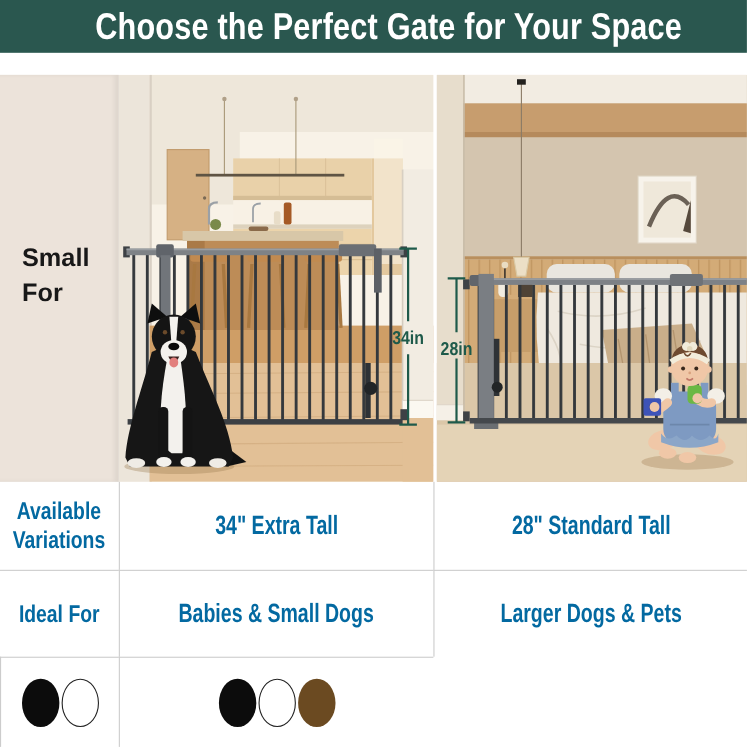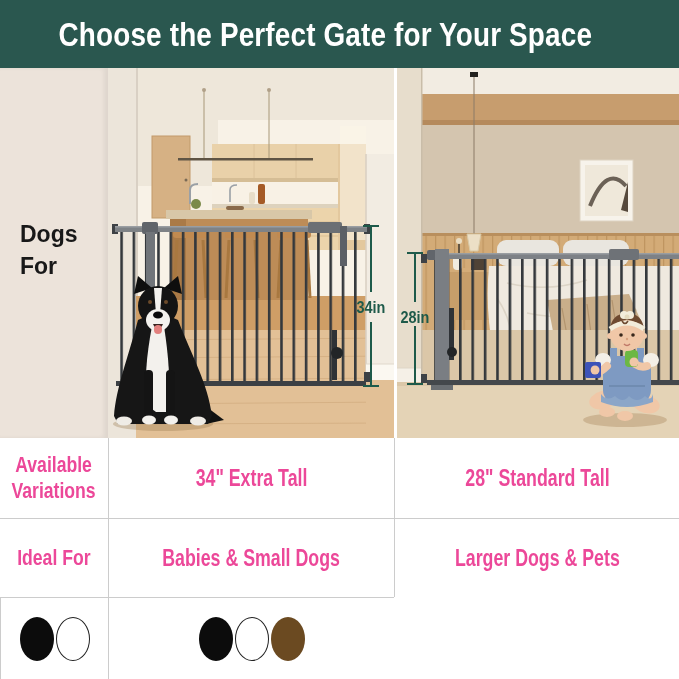--- a/index.html
+++ b/index.html
@@ -1,60 +1,60 @@
 <!DOCTYPE html>
 <html style="--header-bg: #2a574f; --header-text: #ffffff; --sidebar-bg: #ece3da; --measure-green: #1e5a4a; --grid-line: #cccccc;"><head>
 <meta charset="utf-8">
 <style>
   html,body{margin:0;padding:0;background:#fff;}
   .canvas{position:relative;width:679px;height:679px;background:#fff;overflow:hidden;
           font-family:"Liberation Sans",sans-serif;}
   
-  .header{position:absolute;top:0;left:0;width:679px;height:68px;background:var(--header-bg);
-          display:flex;align-items:center;justify-content:flex-start;}
+  .header{position:absolute;top:0;left:0;width:679px;height:48px;background:var(--header-bg);
+          display:flex;align-items:center;justify-content:flex-end;}
   .header h1{margin:0;color:var(--header-text);font-size:34px;font-weight:bold;white-space:nowrap;
              transform:scaleX(.82);letter-spacing:.2px;}
   
   .photo-row{position:absolute;top:68px;left:0;width:679px;height:370px;background:#fff;}
   .side-label{position:absolute;left:0;top:0;width:108px;height:370px;background:var(--sidebar-bg);
               box-shadow:inset -4px 0 4px rgba(0,0,0,.06);box-sizing:border-box;
               padding:150px 0 0 20px;font-size:23px;font-weight:bold;line-height:1.4;
               color:#181818;white-space:pre-line;}
   .panel{position:absolute;top:0;height:370px;}
   .panel.pleft{left:108px;width:286px;}
   .panel.pright{left:397px;width:282px;}
   .panel svg{display:block;width:100%;height:100%;}
   .measure{position:absolute;width:60px;text-align:center;font-size:17px;font-weight:bold;
            color:var(--measure-green);transform:scaleX(.85);}
   .measure.m34{left:341px;top:230px;}
   .measure.m28{left:385px;top:240px;}
   .dim{stroke:var(--measure-green);stroke-width:2;}
   
   .table{position:absolute;top:438px;left:0;width:679px;height:241px;display:grid;
          grid-template-columns:108px 286px 285px;grid-template-rows:80px 79px 82px;}
-  .cell{display:flex;align-items:center;justify-content:center;box-sizing:border-box;color:#ec4899;}
+  .cell{display:flex;align-items:center;justify-content:center;box-sizing:border-box;color:#0369a1;}
   .vline{border-left:1px solid var(--grid-line);}
   .hline{border-top:1px solid var(--grid-line);}
   .rowlabel{font-size:22px;font-weight:bold;text-align:center;line-height:1.18;
             white-space:pre-line;transform:scaleX(.8);}
   .value{font-size:24px;font-weight:bold;white-space:nowrap;transform:scaleX(.74);}
   .swatches{display:flex;align-items:center;justify-content:center;}
   .swatch{width:34px;height:44px;border-radius:50%;display:inline-block;margin:0 1px;box-sizing:border-box;}
 </style>
 </head>
 <body>
 
 <div class="canvas">
 
   <div class="header">
     <h1>Choose the Perfect Gate for Your Space</h1>
   </div>
 
   <div class="photo-row">
-    <div class="side-label">Dogs
+    <div class="side-label">Small
 For</div>
 
     <div class="panel pleft">
       <svg viewBox="0 0 286 370">
         <defs>
           <pattern id="barsL" width="12.3" height="10" patternUnits="userSpaceOnUse">
             <rect width="2.6" height="10" fill="#34383c"></rect>
           </pattern>
         </defs>
 

